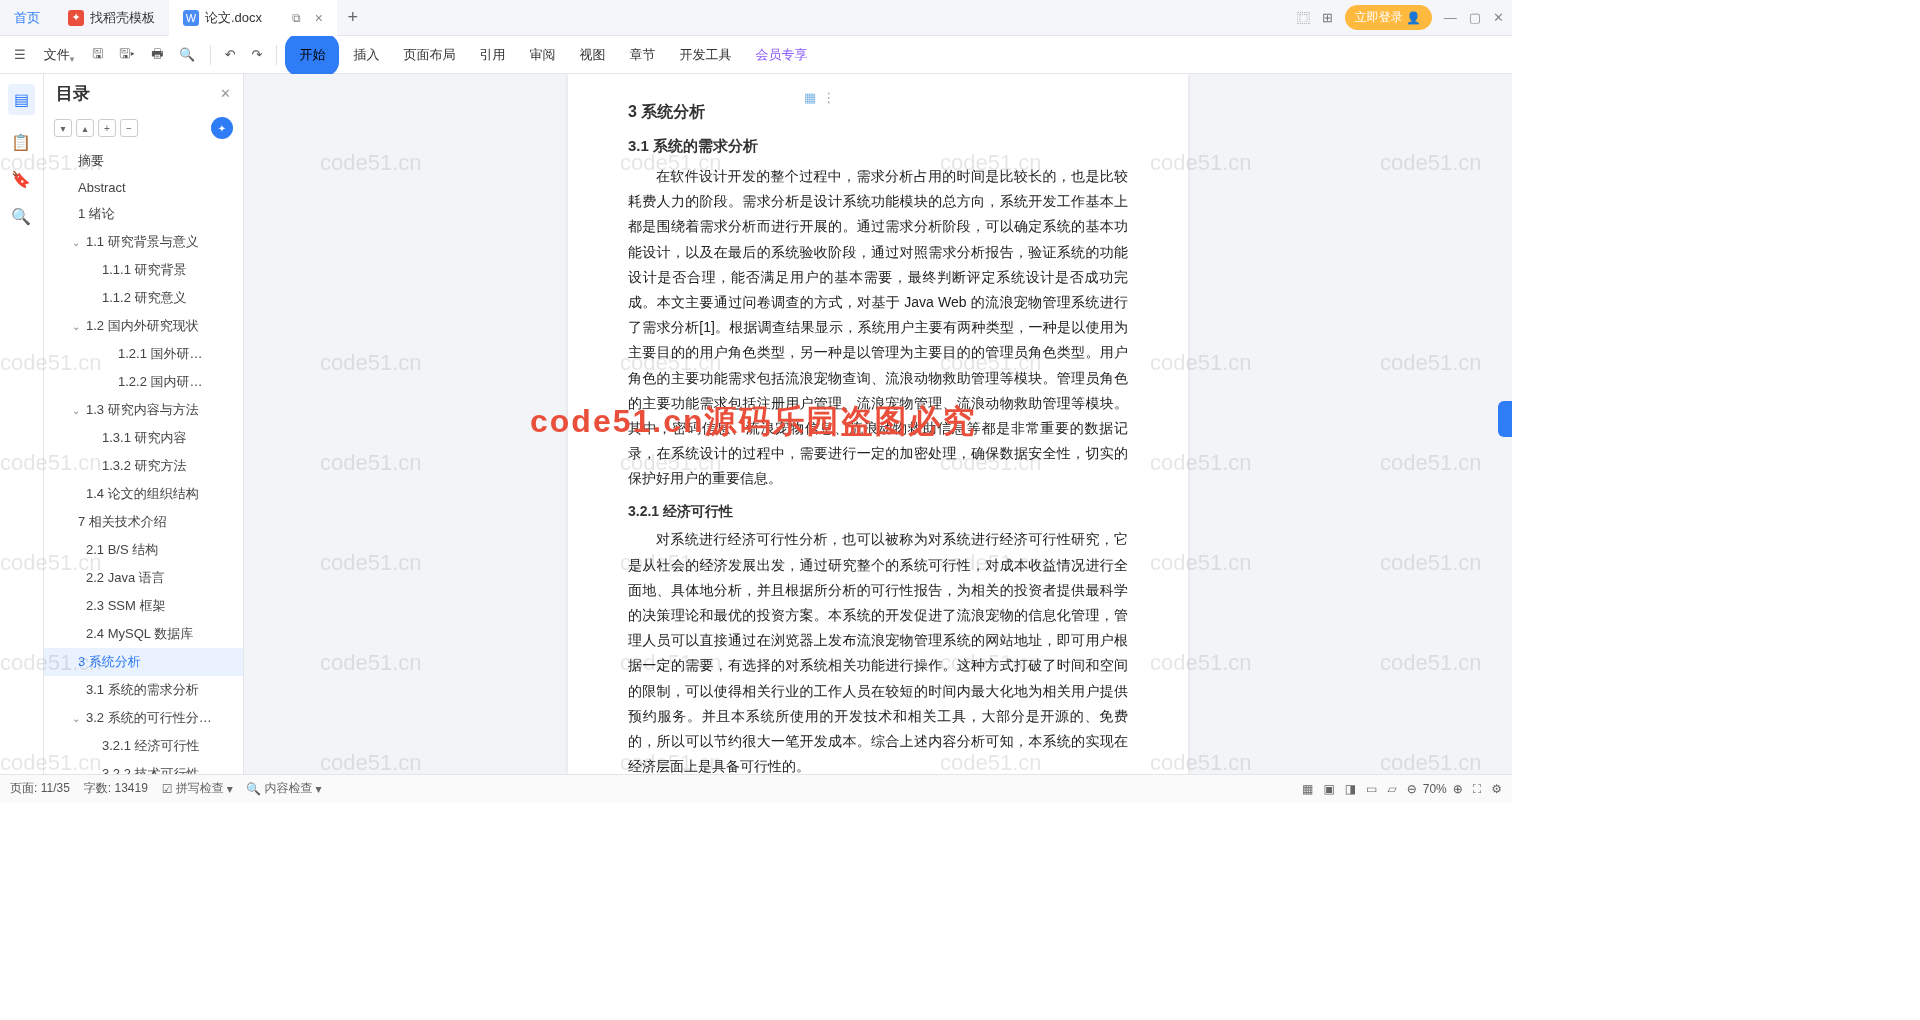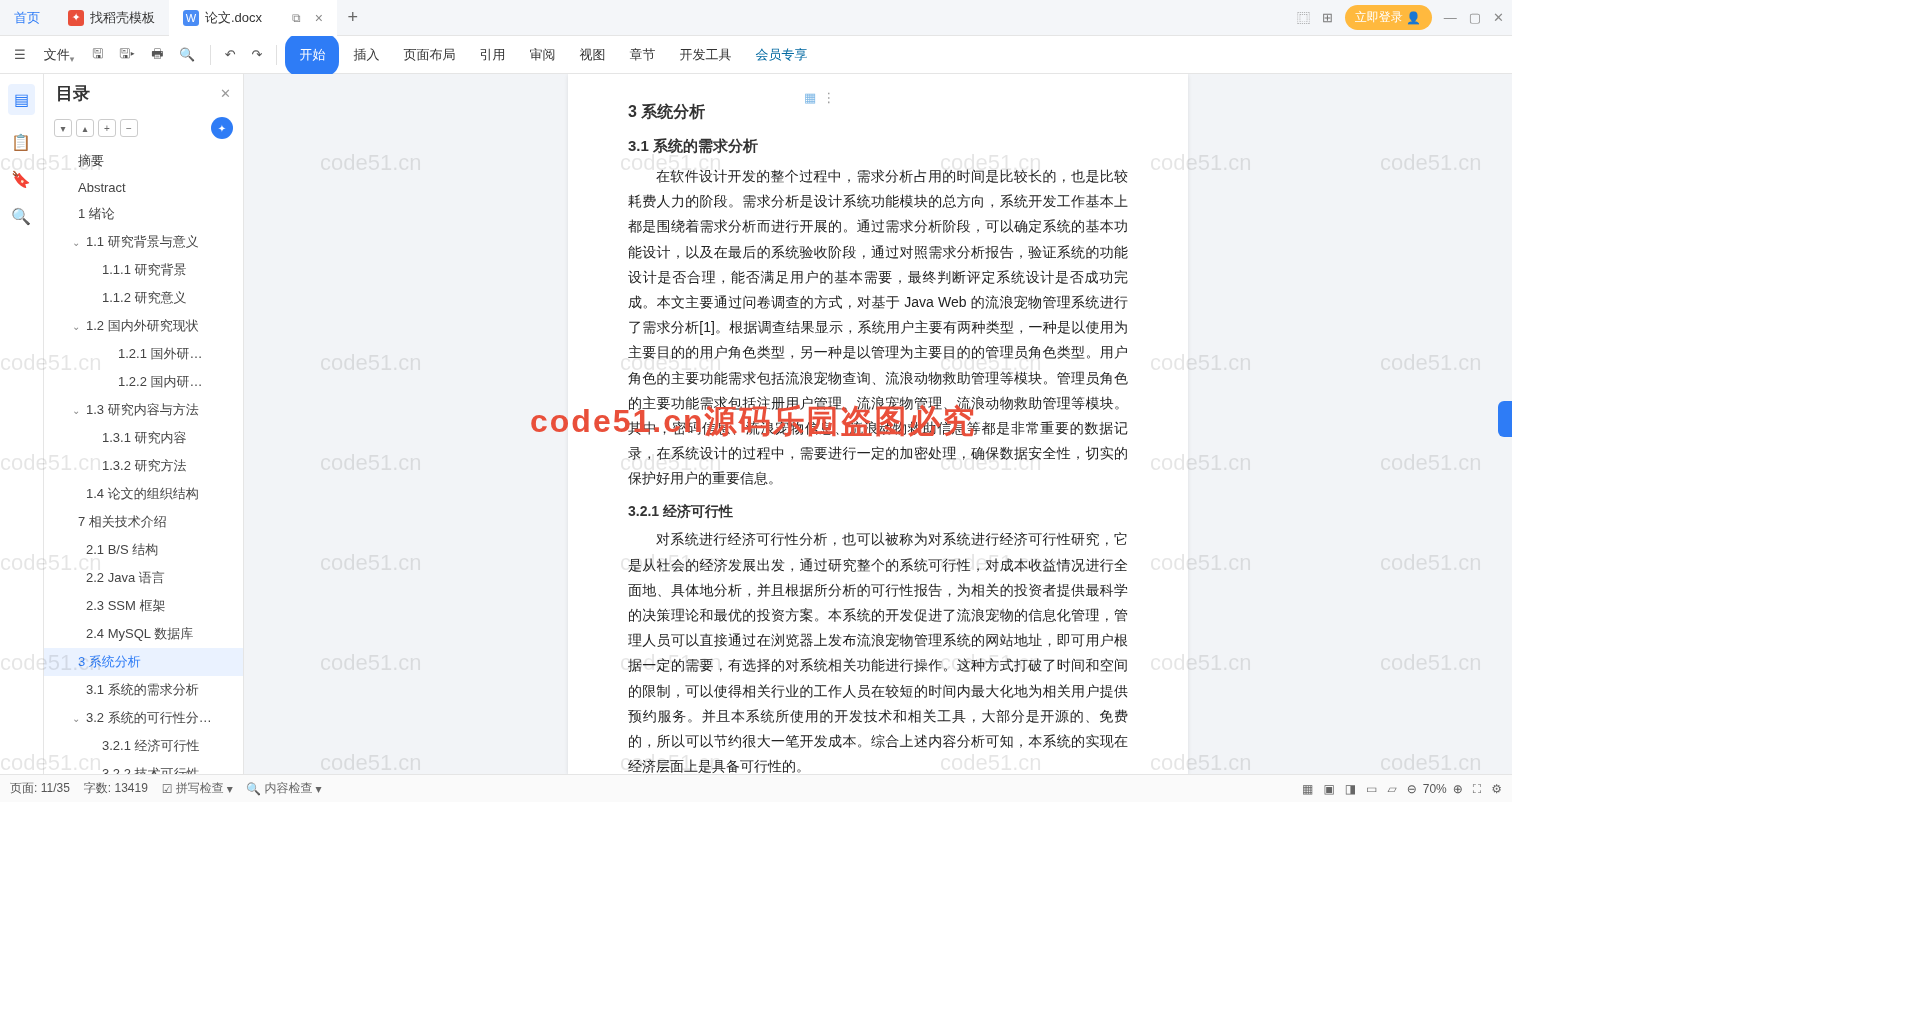--- a/index.html
+++ b/index.html
@@ -16,22 +16,22 @@
 .tab-add{width:32px;text-align:center;color:#666;font-size:18px;cursor:pointer}
 .tab-right{margin-left:auto;display:flex;align-items:center;gap:12px;padding-right:8px}
 .tab-right .ico{color:#777;cursor:pointer}
 .login-btn{background:#ffb93e;color:#fff;border-radius:14px;padding:4px 10px;font-size:12px;display:flex;align-items:center;gap:4px}
 .win-ctrl{color:#888;cursor:pointer;font-size:13px}
 .ribbon{height:38px;display:flex;align-items:center;border-bottom:1px solid #e5e5e5;padding:0 8px;gap:4px}
 .ribbon .file-btn{display:flex;align-items:flex-end;padding:4px 8px;cursor:pointer}
 .ribbon .sep{width:1px;height:20px;background:#e0e0e0;margin:0 4px}
 .ribbon .ico-btn{padding:4px 6px;color:#555;cursor:pointer;display:flex;align-items:center}
 .ribbon .tab-btn{padding:6px 10px;cursor:pointer;color:#333}
-.ribbon .tab-btn.active{background:#2e7cf6;color:#ffffff;border-radius:14px;padding:12px 14px}
-.ribbon .tab-btn.member{color:#0369a1}
+.ribbon .tab-btn.active{background:#2e7cf6;color:#000000;border-radius:14px;padding:12px 14px}
+.ribbon .tab-btn.member{color:#8b5cf6}
 .ribbon-right{margin-left:auto;display:flex;align-items:center;gap:12px}
 .search-box{color:#999;font-size:12px}
 .cloud-btn{color:#555;display:flex;align-items:center;gap:4px;font-size:12px;cursor:pointer}
 .share-btn{background:#2e7cf6;color:#fff;border-radius:4px;padding:4px 10px;font-size:12px;display:flex;align-items:center;gap:4px;cursor:pointer}
 .main{display:flex;height:calc(100% - 36px - 38px - 28px)}
 .left-rail{width:44px;border-right:1px solid #e5e5e5;display:flex;flex-direction:column;align-items:center;padding-top:10px;gap:18px}
 .left-rail .rail-ico{color:#777;cursor:pointer;font-size:16px}
 .left-rail .rail-ico.active{color:#2e7cf6;background:#eaf2ff;padding:6px;border-radius:4px}
 .outline-panel{width:200px;border-right:1px solid #e5e5e5;display:flex;flex-direction:column;overflow:hidden}
 .outline-head{display:flex;align-items:center;padding:8px 12px;gap:8px}

